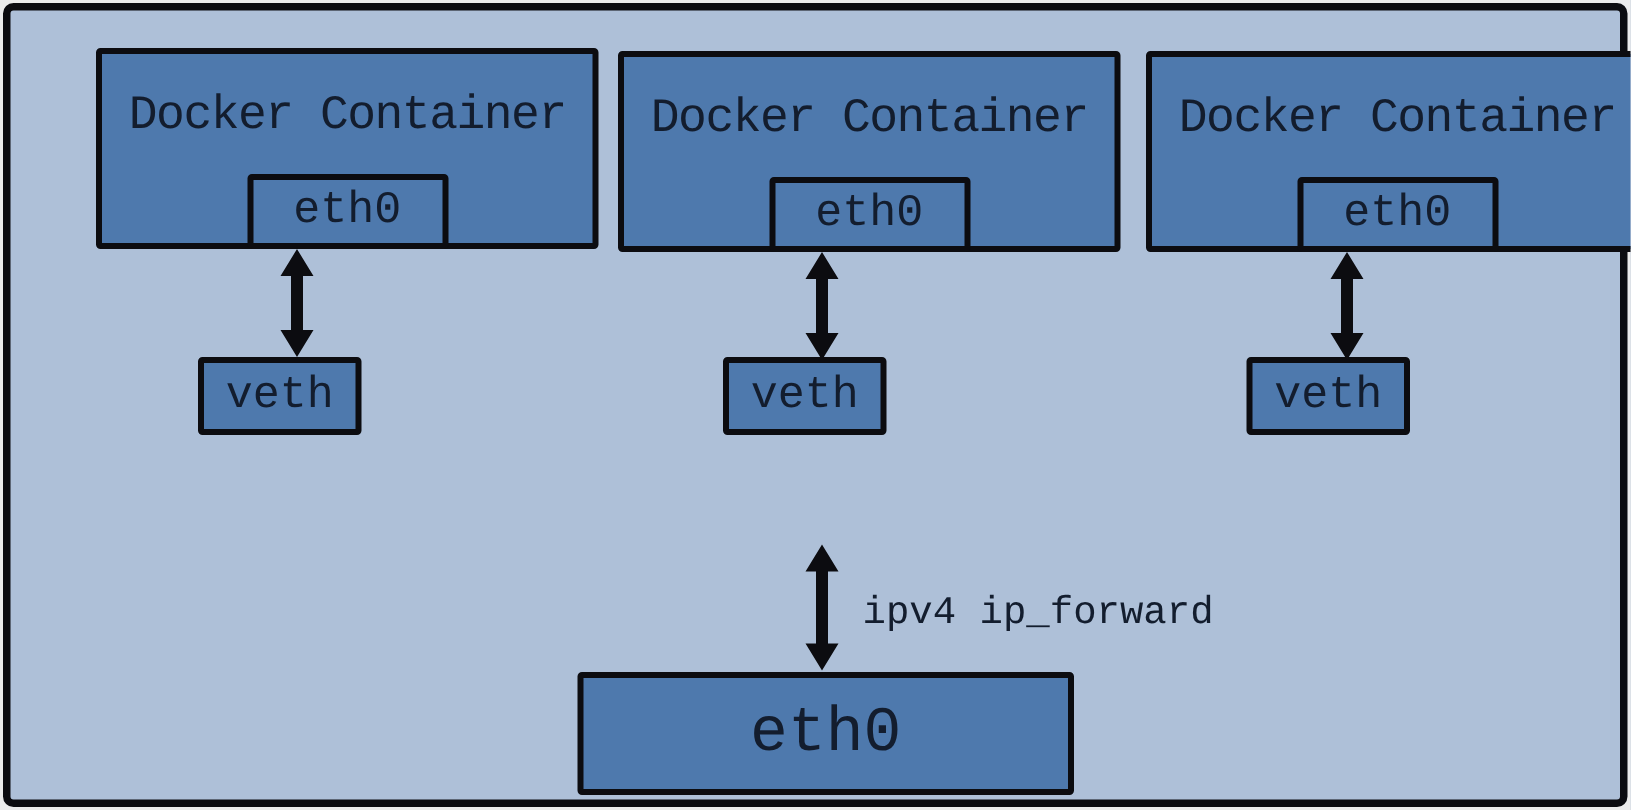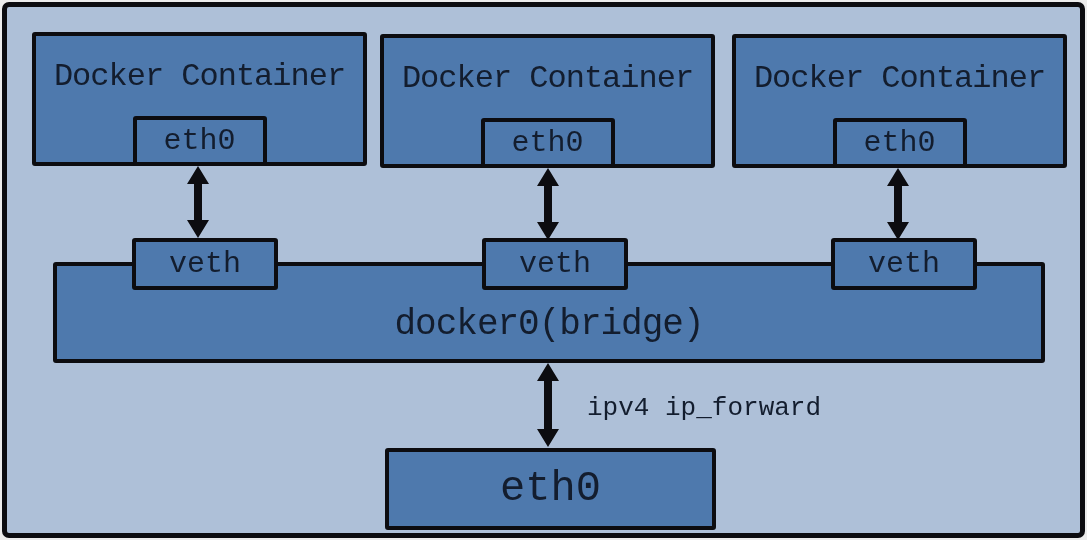--- a/index.html
+++ b/index.html
@@ -23,21 +23,21 @@
   }
 
   .node {
     position: absolute;
     background: #4e79ad;
     border: 4px solid #0c0c10;
     border-radius: 3px;
     color: #131d2e;
   }
 
-  .container-box { width: 335px; height: 134px; }
+  .container-box { width: 335px; height: 134px; margin-left: 32px; }
   .container-title {
     position: absolute;
     top: 22px; left: 0;
     width: 100%;
     text-align: center;
     font-size: 32px;
     letter-spacing: -1px;
     white-space: nowrap;
   }
 
@@ -49,21 +49,21 @@
     width: 134px;
     height: 50px;
     display: flex;
     align-items: center;
     justify-content: center;
     font-size: 30px;
     z-index: 3;
   }
 
   .veth-box {
-    width: 146px;
+    width: 109px;
     height: 52px;
     display: flex;
     align-items: center;
     justify-content: center;
     font-size: 30px;
     z-index: 3;
   }
 
   .bridge-box {
     left: 48px; top: 257px;
@@ -80,21 +80,21 @@
     white-space: nowrap;
   }
 
   .arrow {
     position: absolute;
     z-index: 2;
   }
 
   .forward-label {
     position: absolute;
-    left: 580px; top: 386px;
+    left: 568px; top: 386px;
     font-size: 26px;
     color: #131d2e;
     white-space: nowrap;
     z-index: 2;
   }
 
   .host-label {
     position: absolute;
     left: 38px; top: 434px;
     font-size: 46px;
@@ -140,23 +140,20 @@
       <polygon points="14,1 25,19 18,19 18,55 25,55 14,73 3,55 10,55 10,19 3,19" fill="#0c0c10"></polygon>
     </svg>
     <svg class="arrow" style="left:877px; top:160px;" width="28" height="74" viewBox="0 0 28 74">
       <polygon points="14,1 25,19 18,19 18,55 25,55 14,73 3,55 10,55 10,19 3,19" fill="#0c0c10"></polygon>
     </svg>
 
     <div class="node veth-box" style="left:125px; top:231px;">veth</div>
     <div class="node veth-box" style="left:475px; top:231px;">veth</div>
     <div class="node veth-box" style="left:824px; top:231px;">veth</div>
 
-    <div class="node bridge-box" style="left:46px; top:255px;">
-      <div class="bridge-label">docker0(bridge)</div>
-    </div>
 
     <svg class="arrow" style="left:527px; top:355px;" width="28" height="86" viewBox="0 0 28 86">
       <polygon points="14,1 25,19 18,19 18,67 25,67 14,85 3,67 10,67 10,19 3,19" fill="#0c0c10"></polygon>
     </svg>
 
     <div class="forward-label">ipv4 ip_forward</div>
 
 
     <div class="node host-eth-box">eth0</div>
 

